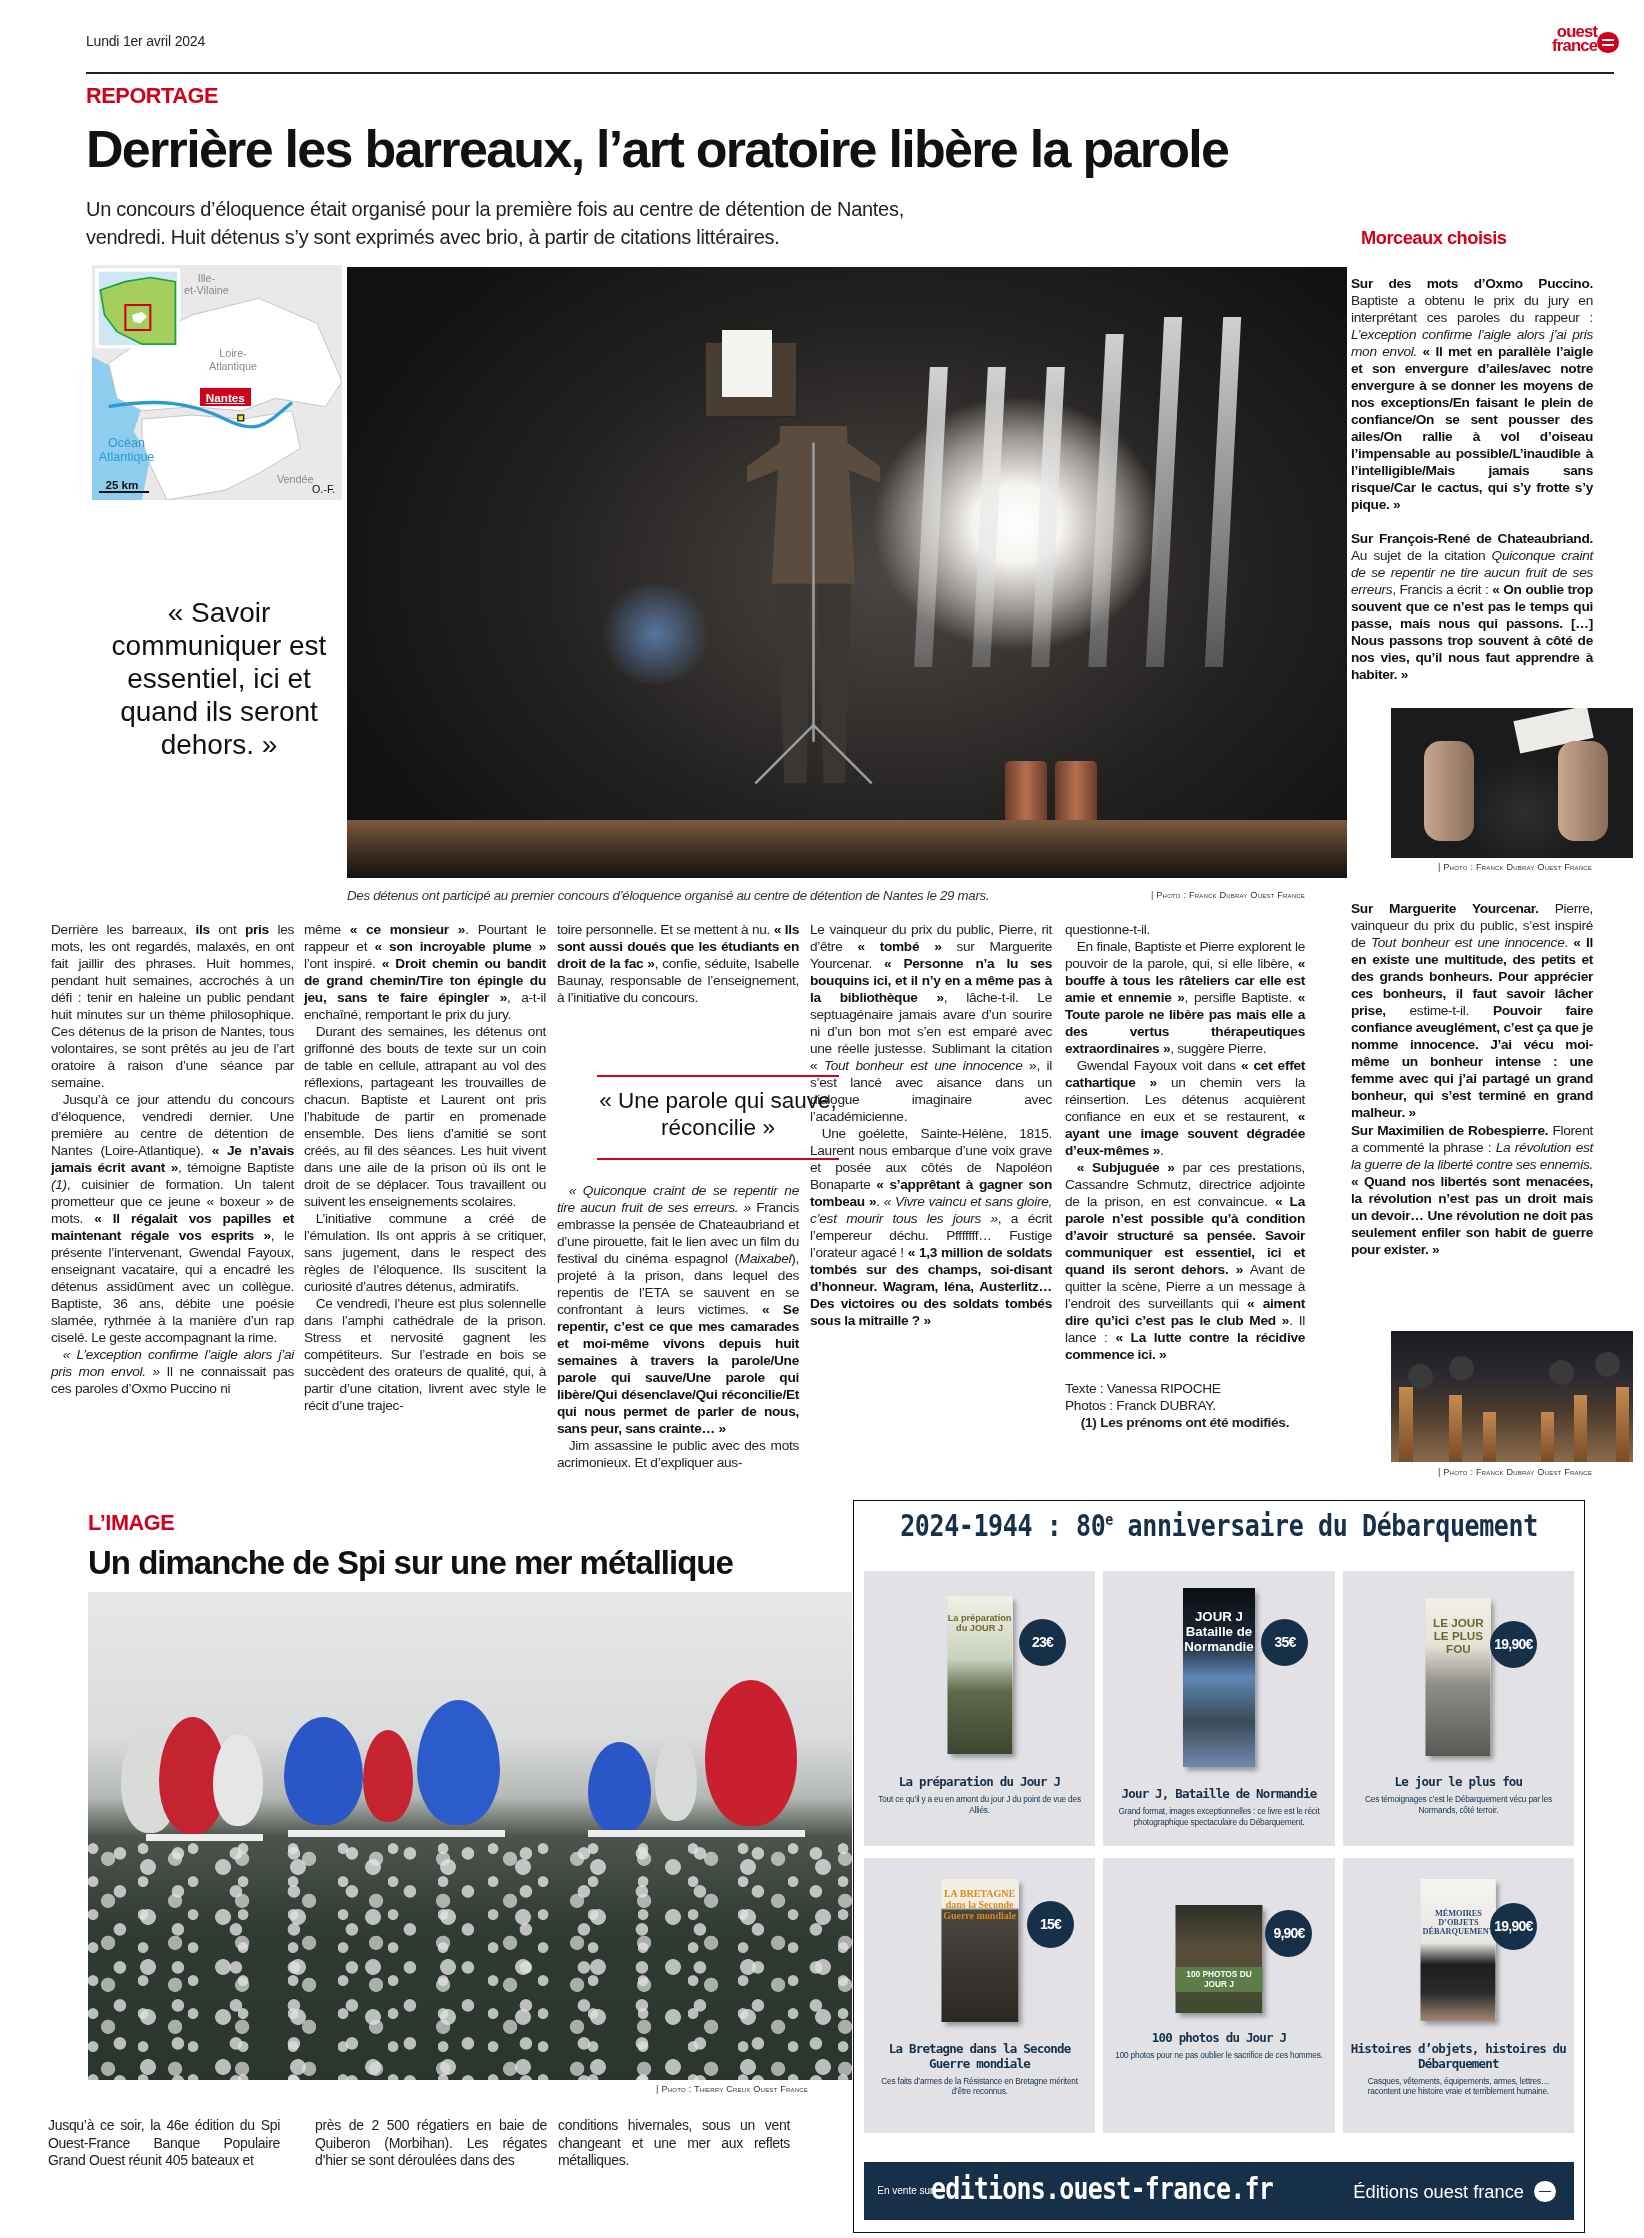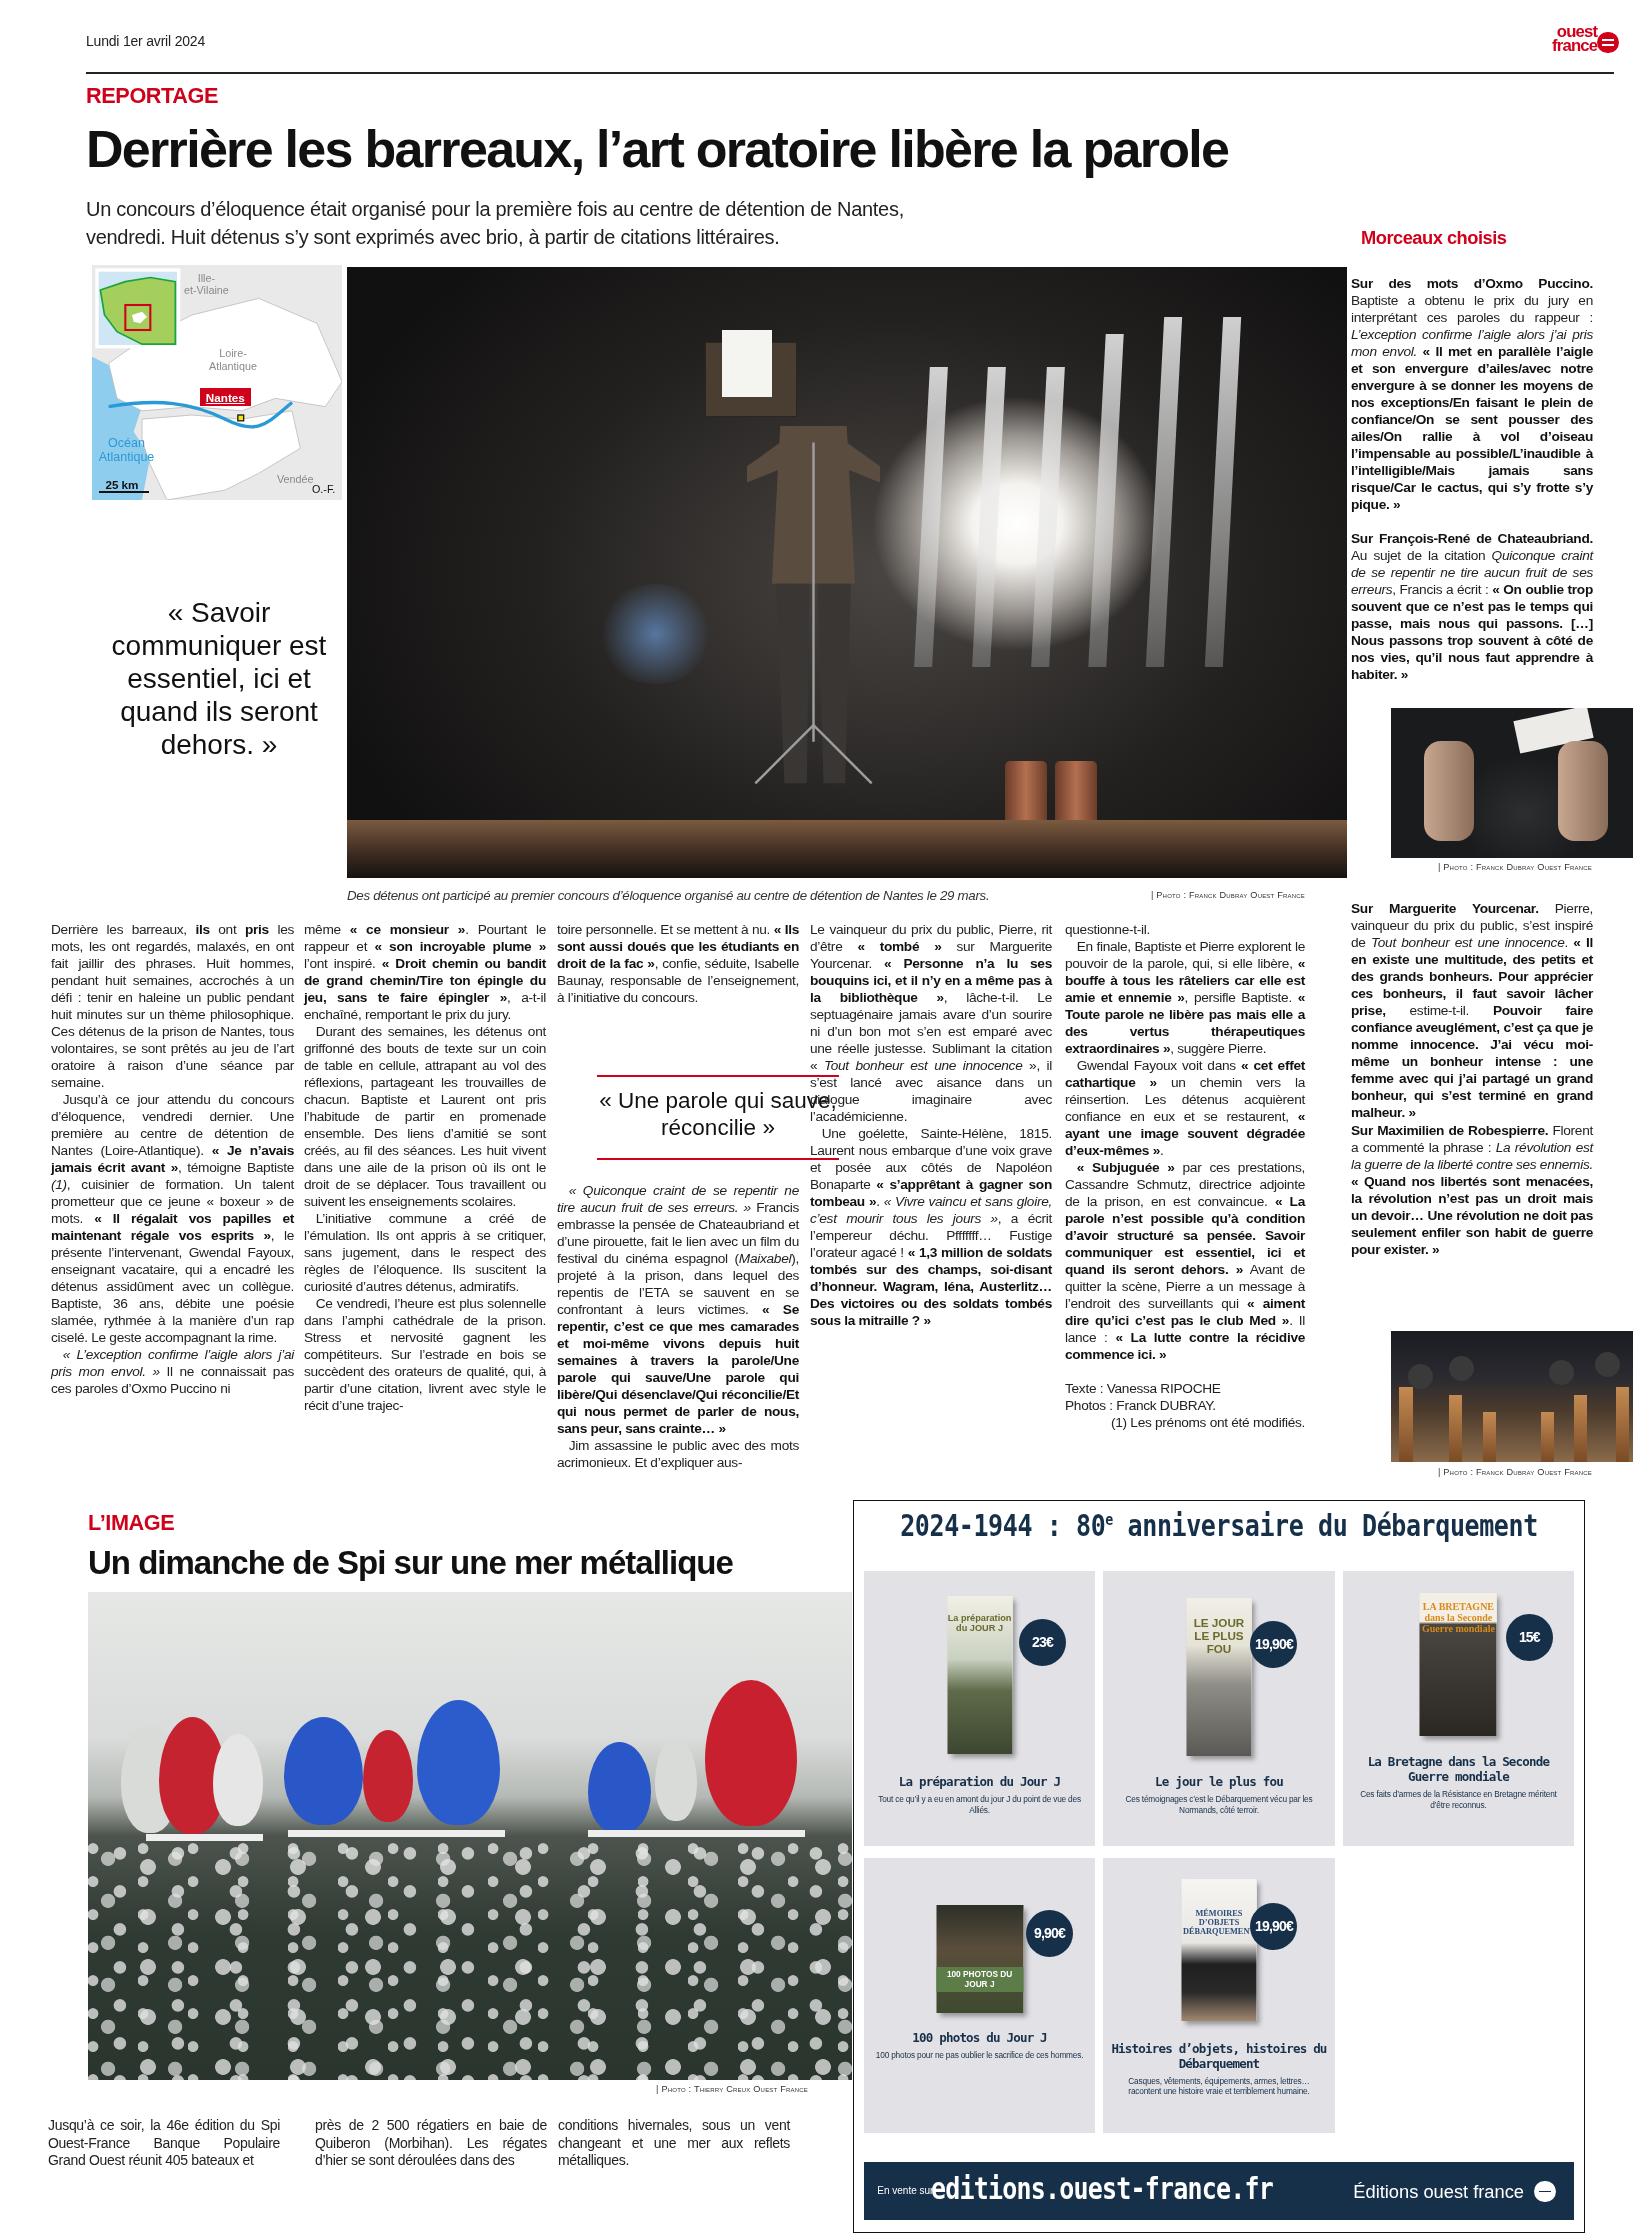--- a/index.html
+++ b/index.html
@@ -210,21 +210,21 @@
 </div>
 
 <div class="col col5">
   <p>questionne-t-il.</p>
   <p>En finale, Baptiste et Pierre explorent le pouvoir de la parole, qui, si elle libère, <b>« bouffe à tous les râteliers car elle est amie et ennemie »</b>, persifle Baptiste. <b>« Toute parole ne libère pas mais elle a des vertus thérapeutiques extraordinaires »</b>, suggère Pierre.</p>
   <p>Gwendal Fayoux voit dans <b>« cet effet cathartique »</b> un chemin vers la réinsertion. Les détenus acquièrent confiance en eux et se restaurent, <b>« ayant une image souvent dégradée d’eux-mêmes »</b>.</p>
   <p><b>« Subjuguée »</b> par ces prestations, Cassandre Schmutz, directrice adjointe de la prison, en est convaincue. <b>« La parole n’est possible qu’à condition d’avoir structuré sa pensée. Savoir communiquer est essentiel, ici et quand ils seront dehors. »</b> Avant de quitter la scène, Pierre a un message à l’endroit des surveillants qui <b>« aiment dire qu’ici c’est pas le club Med »</b>. Il lance : <b>« La lutte contre la récidive commence ici. »</b></p>
   <p style="height:16.7px;"></p>
   <div class="sig">Texte : Vanessa RIPOCHE</div>
   <div class="sig">Photos : Franck DUBRAY.</div>
-  <div style="text-align:right;">(1) Les prénoms ont été modifiés.</div>
+  <div style="text-align:center;font-weight:bold;">(1) Les prénoms ont été modifiés.</div>
 </div>
 
 <div class="abs sidebar-title">Morceaux choisis</div>
 <div class="sidebar sb1">
   <p><b>Sur des mots d’Oxmo Puccino.</b> Baptiste a obtenu le prix du jury en interprétant ces paroles du rappeur : <i>L’exception confirme l’aigle alors j’ai pris mon envol.</i> <b>« Il met en parallèle l’aigle et son envergure d’ailes/avec notre envergure à se donner les moyens de nos exceptions/En faisant le plein de confiance/On se sent pousser des ailes/On rallie à vol d’oiseau l’impensable au possible/L’inaudible à l’intelligible/Mais jamais sans risque/Car le cactus, qui s’y frotte s’y pique. »</b></p>
   <p style="margin-top:16.7px;"><b>Sur François-René de Chateaubriand.</b> Au sujet de la citation <i>Quiconque craint de se repentir ne tire aucun fruit de ses erreurs</i>, Francis a écrit : <b>« On oublie trop souvent que ce n’est pas le temps qui passe, mais nous qui passons. […] Nous passons trop souvent à côté de nos vies, qu’il nous faut apprendre à habiter. »</b></p>
 </div>
 <div class="abs side-photo1">
   <div class="paper"></div>
   <div class="arm" style="left:33px;"></div>
@@ -277,20 +277,28 @@
 
     <div class="card">
       <div class="cover" style="top:25px;width:65px;height:158px;background:linear-gradient(180deg,#f2f0e6 0%,#c9d1c0 40%,#5f6b4a 60%,#3d4630 100%);">
         <div class="ct" style="top:16.7px;font-size:9.2px;color:#6b6a2c;">La préparation du JOUR J</div>
       </div>
       <div class="price" style="left:155px;top:48px;">23€</div>
       <div class="ctitle" style="top:203px;">La préparation du Jour J</div>
       <div class="cdesc" style="top:223px;">Tout ce qu’il y a eu en amont du jour J du point de vue des Alliés.</div>
     </div>
 
+    <div class="card">
+      <div class="cover" style="top:16.7px;width:72px;height:179px;background:linear-gradient(180deg,#0d0f12 0%,#1b2738 30%,#5f86b4 50%,#3a4a58 75%,#6f8ab0 100%);">
+        <div class="ct" style="top:21px;font-size:13.3px;color:#fff;">JOUR J Bataille de Normandie</div>
+      </div>
+      <div class="price" style="left:158px;top:48px;">35€</div>
+      <div class="ctitle" style="top:215px;">Jour J, Bataille de Normandie</div>
+      <div class="cdesc" style="top:235px;">Grand format, images exceptionnelles : ce livre est le récit photographique spectaculaire du Débarquement.</div>
+    </div>
 
     <div class="card">
       <div class="cover" style="top:27px;width:65px;height:158px;background:linear-gradient(180deg,#f1efe6 0%,#e5e2d6 30%,#8e8d86 55%,#5a5955 100%);">
         <div class="ct" style="top:18.3px;font-size:11.7px;color:#6b6a2c;">LE JOUR LE PLUS FOU</div>
       </div>
       <div class="price" style="left:147px;top:50px;">19,90€</div>
       <div class="ctitle" style="top:203px;">Le jour le plus fou</div>
       <div class="cdesc" style="top:223px;">Ces témoignages c’est le Débarquement vécu par les Normands, côté terroir.</div>
     </div>
 

